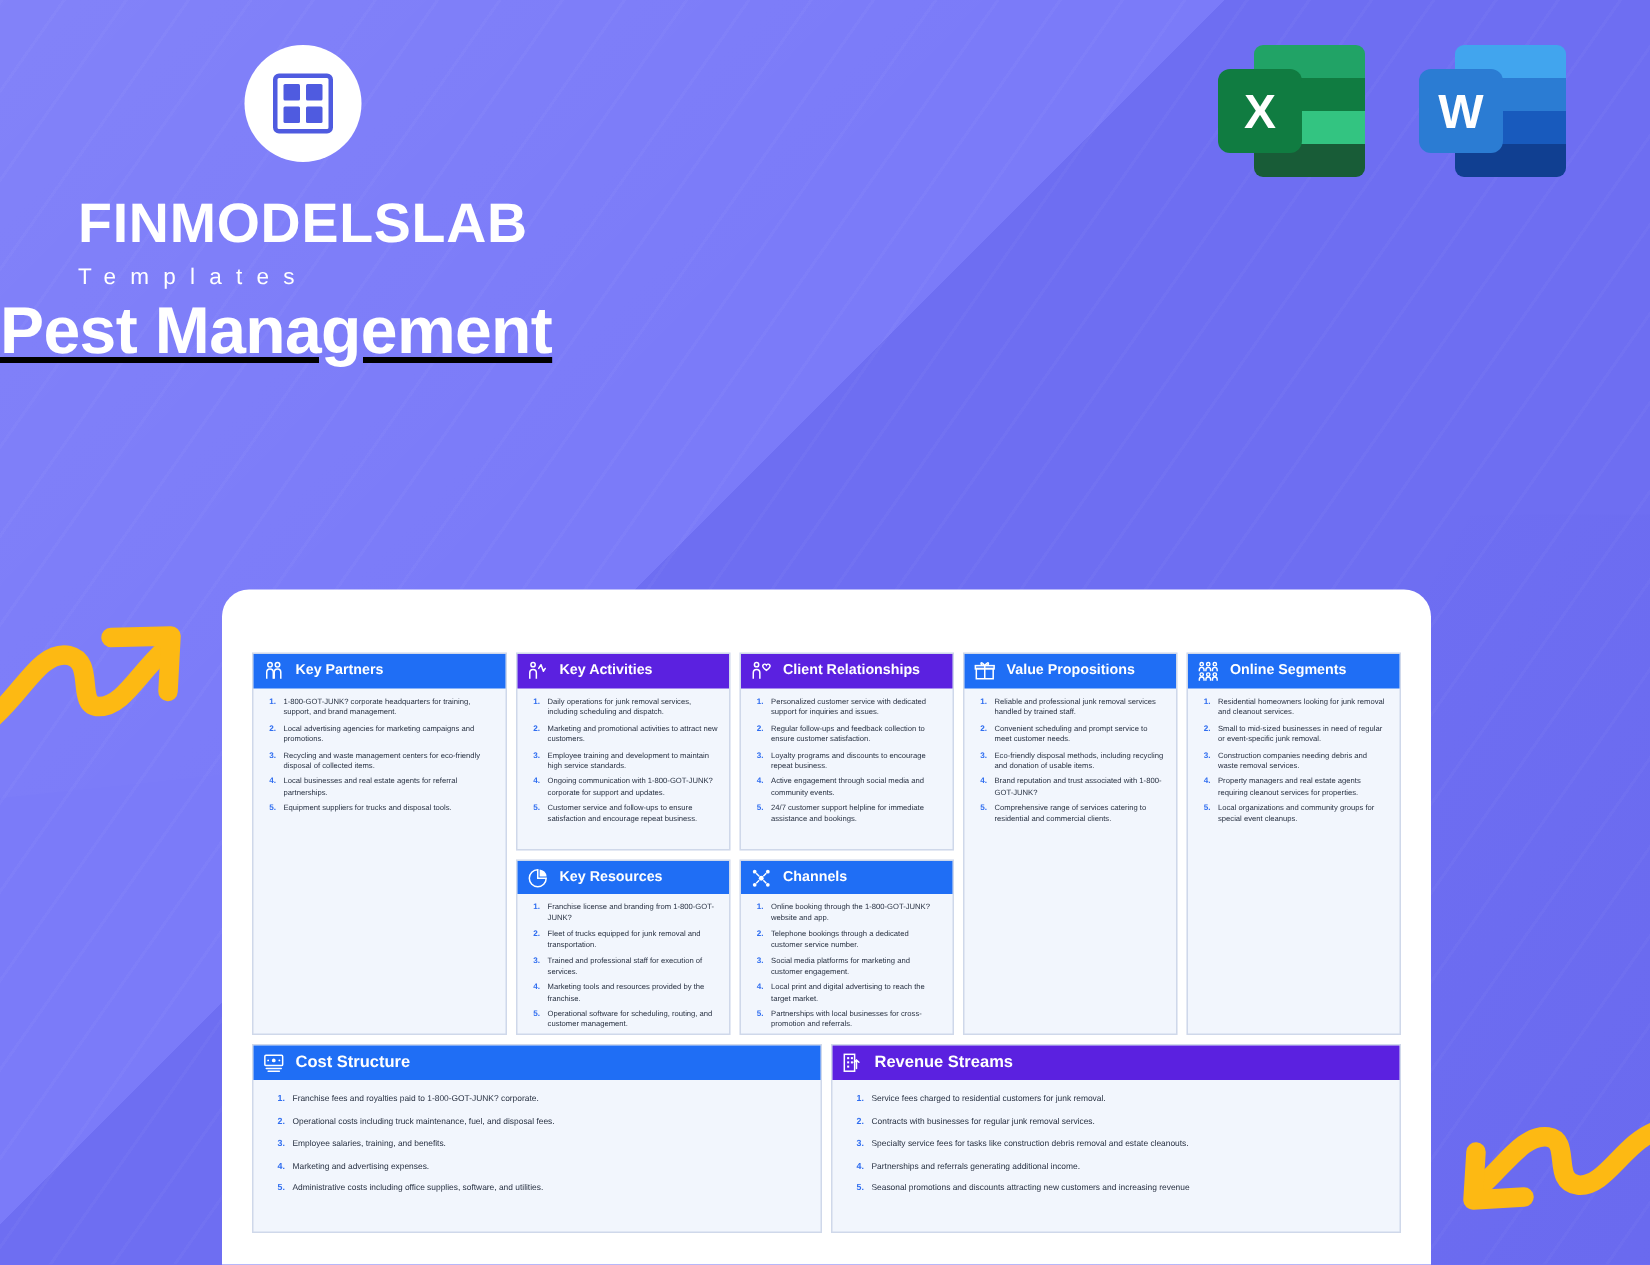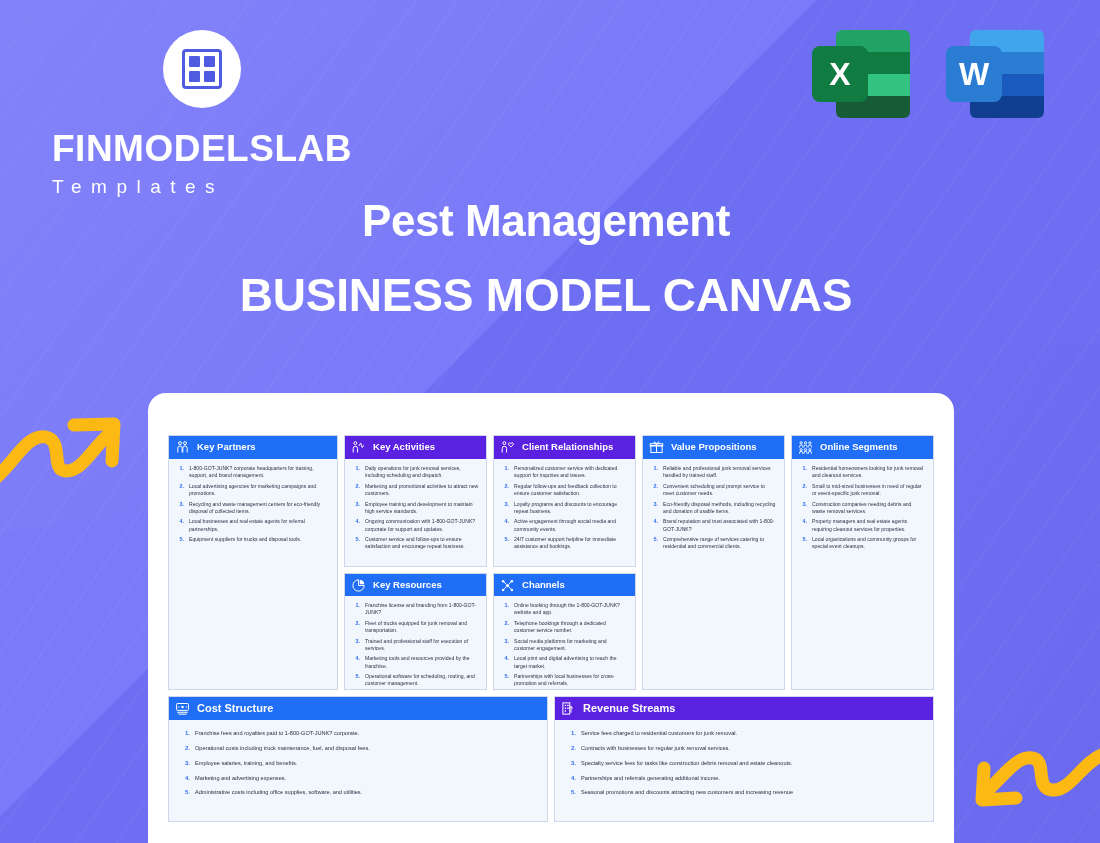--- a/index.html
+++ b/index.html
@@ -41,21 +41,21 @@
     width: 78px; height: 78px; border-radius: 50%;
     background: #ffffff; display: flex; align-items: center; justify-content: center;
   }
   .logo-grid { width: 40px; height: 40px; border: 3.5px solid #4f5be0; border-radius: 4px;
      display: grid; grid-template-columns: 1fr 1fr; grid-template-rows: 1fr 1fr; gap: 4px; padding: 4px; }
   .logo-grid i { background: #4f5be0; border-radius: 1px; display: block; }
   .brand-main {
     color: #fff; font-size: 37px; font-weight: bold; letter-spacing: .5px; line-height: 1;
   }
   .brand-sub {
-    color: #ffffff; font-size: 19px; letter-spacing: 9.5px; margin-top: 9px; font-weight: 300;
+    color: #ffffff; font-size: 15px; letter-spacing: 9.5px; margin-top: 9px; font-weight: 300;
   }
   .office-icons { position: absolute; right: 56px; top: 28px; display: flex; gap: 36px; }
   .msi { width: 98px; height: 92px; position: relative; }
   .msi .sheet { position: absolute; right: 0; top: 2px; width: 74px; height: 88px; border-radius: 6px; overflow: hidden; }
   .msi .sheet b { display: block; width: 100%; }
   .msi .badge {
     position: absolute; left: 0; top: 18px; width: 56px; height: 56px; border-radius: 8px;
     display: flex; align-items: center; justify-content: center;
     color: #fff; font-size: 32px; font-weight: bold; font-family: "Liberation Sans", sans-serif;
   }
@@ -66,21 +66,21 @@
   .msi-x .sheet b:nth-child(4){height:22px;background:#185c37;}
   .msi-x .badge { background: #107c41; }
   
   .msi-w .sheet b:nth-child(1){height:22px;background:#41a5ee;}
   .msi-w .sheet b:nth-child(2){height:22px;background:#2b7cd3;}
   .msi-w .sheet b:nth-child(3){height:22px;background:#185abd;}
   .msi-w .sheet b:nth-child(4){height:22px;background:#103f91;}
   .msi-w .badge { background: #2b7cd3; }
 
   
-  .title-wrap { position: absolute; top: 196px; left: 0; width: 1092px; text-align: center; }
+  .title-wrap { position: absolute; top: 196px; left: 0; width: 1092px; text-align: left; text-decoration: underline; }
   .title-1 { color: #fff; font-size: 44px; font-weight: bold; letter-spacing: -0.4px; }
   .title-2 { color: #fff; font-size: 46px; font-weight: bold; margin-top: 22px; letter-spacing: -0.2px; }
 
   
   .arrow { position: absolute; }
   .arrow-left { left: -12px; top: 405px; }
   .arrow-right { right: -6px; bottom: 8px; }
 
   
   .canvas-card {
@@ -165,21 +165,20 @@
         <b></b>
         <b></b>
         <b></b>
       </div>
     <div class="badge">W</div>
   </div>
 </div>
 
 <div class="title-wrap">
   <div class="title-1">Pest Management</div>
-  <div class="title-2">BUSINESS MODEL CANVAS</div>
 </div>
 
 <svg class="arrow arrow-left" width="140" height="95" viewBox="0 0 140 95">
   <path d="M2,78 C26,60 38,28 58,32 C76,36 62,66 78,66 C94,66 104,44 122,28" fill="none" stroke="#FDB913" stroke-width="13" stroke-linecap="round"></path>
   <path d="M86,20 L126,19 L124,56" fill="none" stroke="#FDB913" stroke-width="13" stroke-linecap="round" stroke-linejoin="round"></path>
 </svg>
 
 <svg class="arrow arrow-right" width="140" height="95" viewBox="0 0 140 95">
   <path d="M138,14 C116,22 104,52 86,50 C68,48 82,20 66,18 C50,16 38,36 20,52" fill="none" stroke="#FDB913" stroke-width="13" stroke-linecap="round"></path>
   <path d="M50,58 L16,60 L18,28" fill="none" stroke="#FDB913" stroke-width="13" stroke-linecap="round" stroke-linejoin="round"></path>

